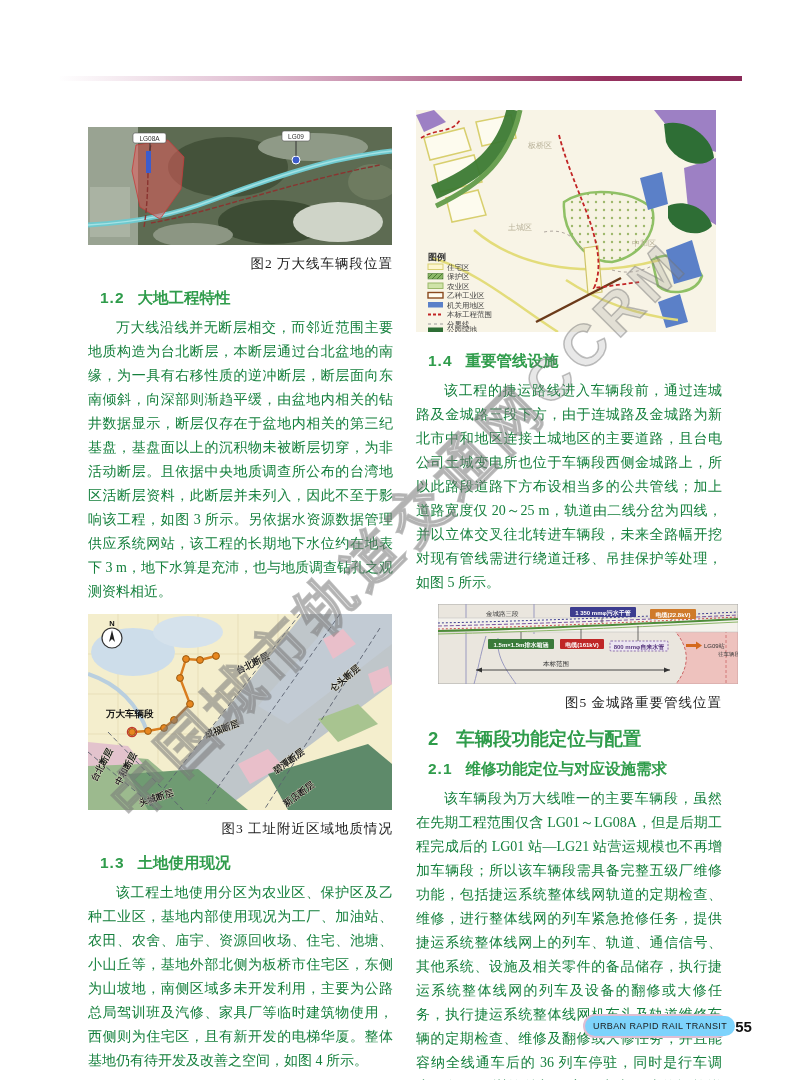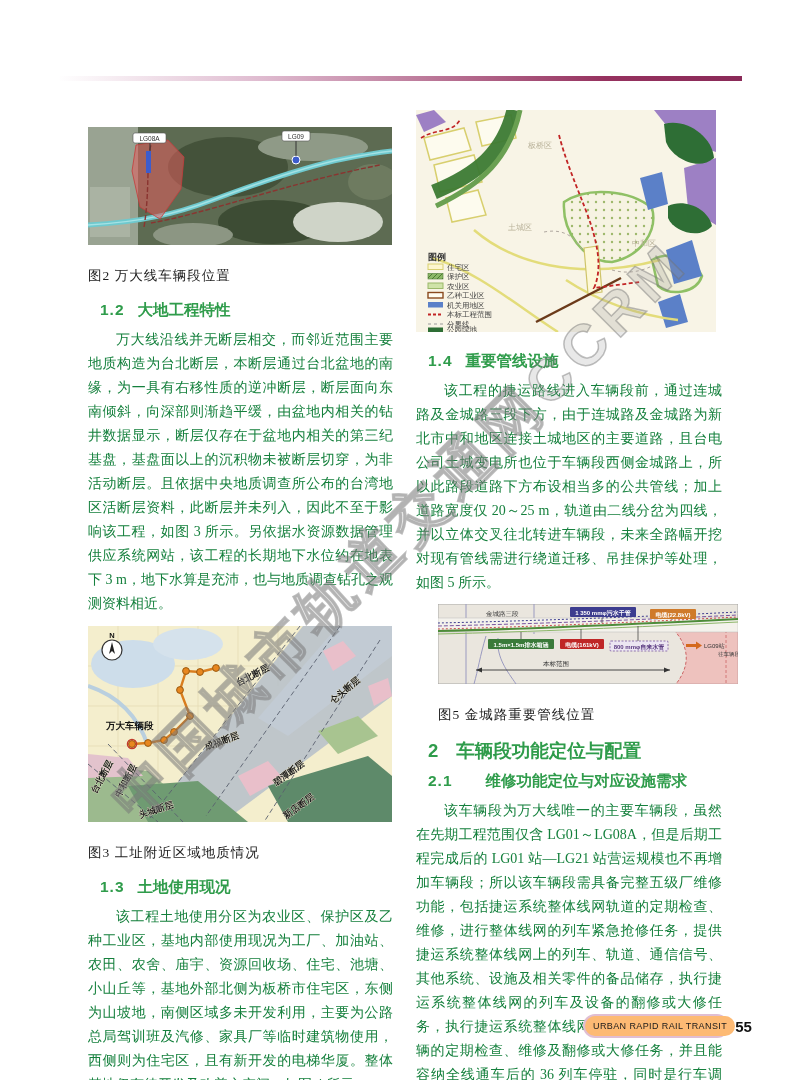--- a/index.html
+++ b/index.html
@@ -8,39 +8,39 @@
   .page{position:absolute;inset:0;}
 
   .top-rule{position:absolute;left:58px;top:76px;width:684px;height:5px;
     background:linear-gradient(to right,rgba(158,60,115,0),rgba(196,130,168,.55) 30%,#96325f 80%,#8a2a58);}
 
   .col{position:absolute;top:0;}
   .col-left{left:88px;width:305px;}
   .col-right{left:416px;width:306px;}
 
   .figure{margin:0;display:block;}
-  .fig-caption{text-align:left;font-size:13.5px;color:#1c1c1c;margin-top:18px;letter-spacing:1px;}
+  .fig-caption{text-align:right;font-size:13.5px;color:#1c1c1c;margin-top:6px;letter-spacing:1px;}
 
   .sec-h{color:#2f9c4b;font-family:"Liberation Sans",sans-serif;font-weight:bold;
          font-size:15.5px;margin:15px 12px 0;display:flex;align-items:baseline;}
   .sec-h .num{margin-right:13px;letter-spacing:1px;}
   .sec-h.big{font-size:18.5px;margin-top:14px;}
   .sec-h.big .num{margin-right:17px;}
 
   .para{font-size:14px;line-height:24px;text-align:justify;text-indent:2em;
         margin:7px 0 0;color:#15803d;}
 
   .watermark{position:absolute;left:-20px;top:492px;width:840px;text-align:center;
     transform:rotate(-45deg);font-family:"Liberation Sans",sans-serif;font-weight:bold;
     font-size:58px;letter-spacing:7px;white-space:nowrap;z-index:30;pointer-events:none;
     color:rgba(150,150,150,0.22);-webkit-text-stroke:1.5px rgba(115,115,115,0.45);}
 
   .footer-badge{position:absolute;left:583px;top:1014px;width:146px;height:24px;
     background:#e0bed3;border-radius:12px;display:flex;align-items:center;z-index:40;}
-  .footer-badge .inner{background:#fdba74;border-radius:11px;height:20px;margin-left:2px;
+  .footer-badge .inner{background:#7dd3fc;border-radius:11px;height:20px;margin-left:2px;
     padding:0 8px;display:flex;align-items:center;}
   .footer-badge .journal{font-family:"Liberation Sans",sans-serif;font-size:9px;
     letter-spacing:.4px;color:#1a1a1a;white-space:nowrap;}
   .footer-badge .pnum{font-family:"Liberation Sans",sans-serif;font-weight:bold;
     font-size:15px;color:#111;flex:1;text-align:center;}
 
   svg text{font-family:"Liberation Sans",sans-serif;}
 </style>
 </head>
 <body>
@@ -282,21 +282,21 @@
         </text>
       </svg>
       <figcaption class="fig-caption">图5  金城路重要管线位置</figcaption>
     </figure>
 
     <h2 class="sec-h big">
       <span class="num">2</span>
       <span>车辆段功能定位与配置</span>
     </h2>
 
-    <h3 class="sec-h" style="margin-top:8px;gap:20px;">
+    <h3 class="sec-h" style="margin-top:8px;">
       <span class="num">2.1</span>
       <span>维修功能定位与对应设施需求</span>
     </h3>
     <p class="para">该车辆段为万大线唯一的主要车辆段，虽然在先期工程范围仅含 LG01～LG08A，但是后期工程完成后的 LG01 站—LG21 站营运规模也不再增加车辆段；所以该车辆段需具备完整五级厂维修功能，包括捷运系统整体线网轨道的定期检查、维修，进行整体线网的列车紧急抢修任务，提供捷运系统整体线网上的列车、轨道、通信信号、其他系统、设施及相关零件的备品储存，执行捷运系统整体线网的列车及设备的翻修或大修任务，执行捷运系统整体线网机车头及轨道维修车辆的定期检查、维修及翻修或大修任务，并且能容纳全线通车后的 36 列车停驻，同时是行车调度、行政及训练总部。主要土木及建筑设施说明，如表 1 及图 6 所示。维修功能为车辆段运作的核心，厂内停车库与维修工</p>
   </div>
 
   <div class="footer-badge">
     <div class="inner">
       <span class="journal">URBAN RAPID RAIL TRANSIT</span>
     </div>

